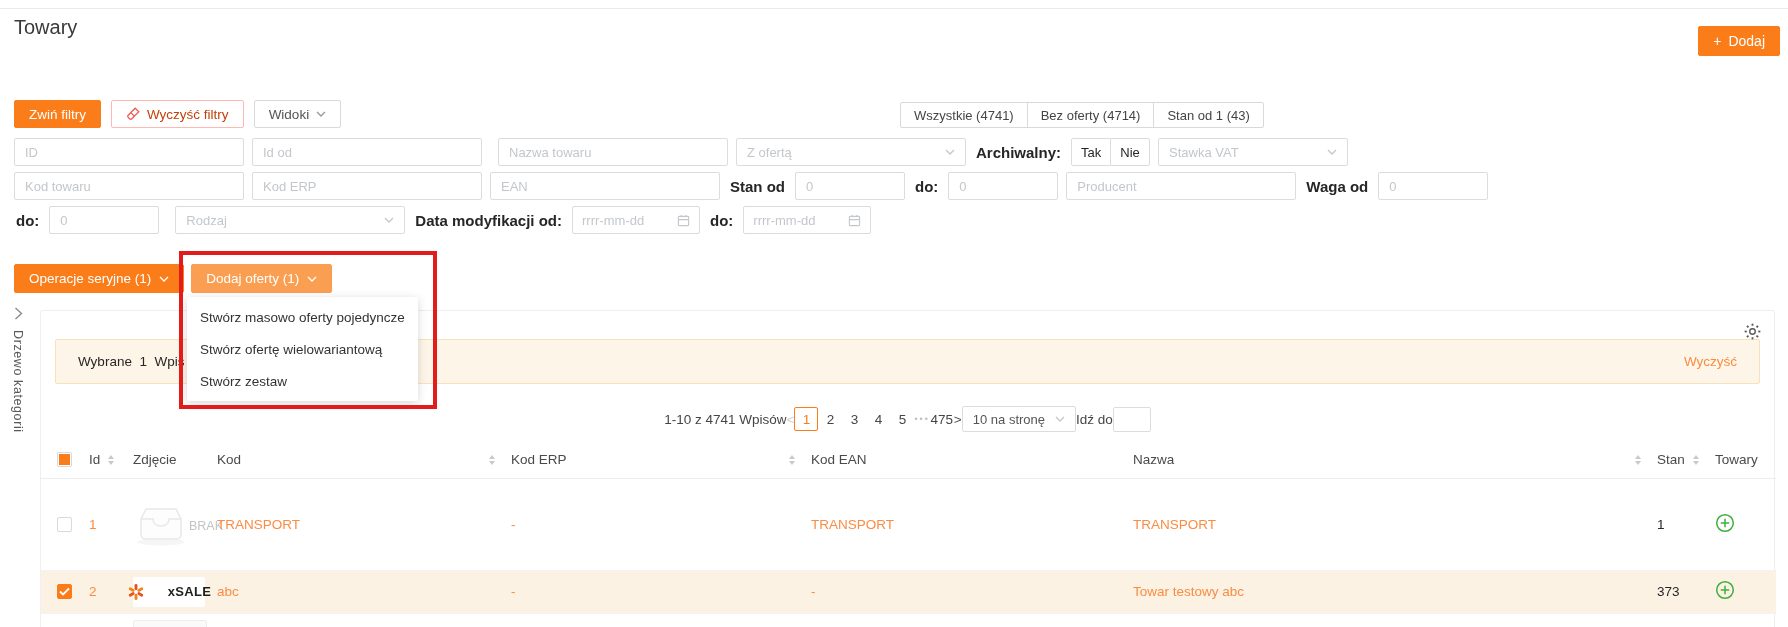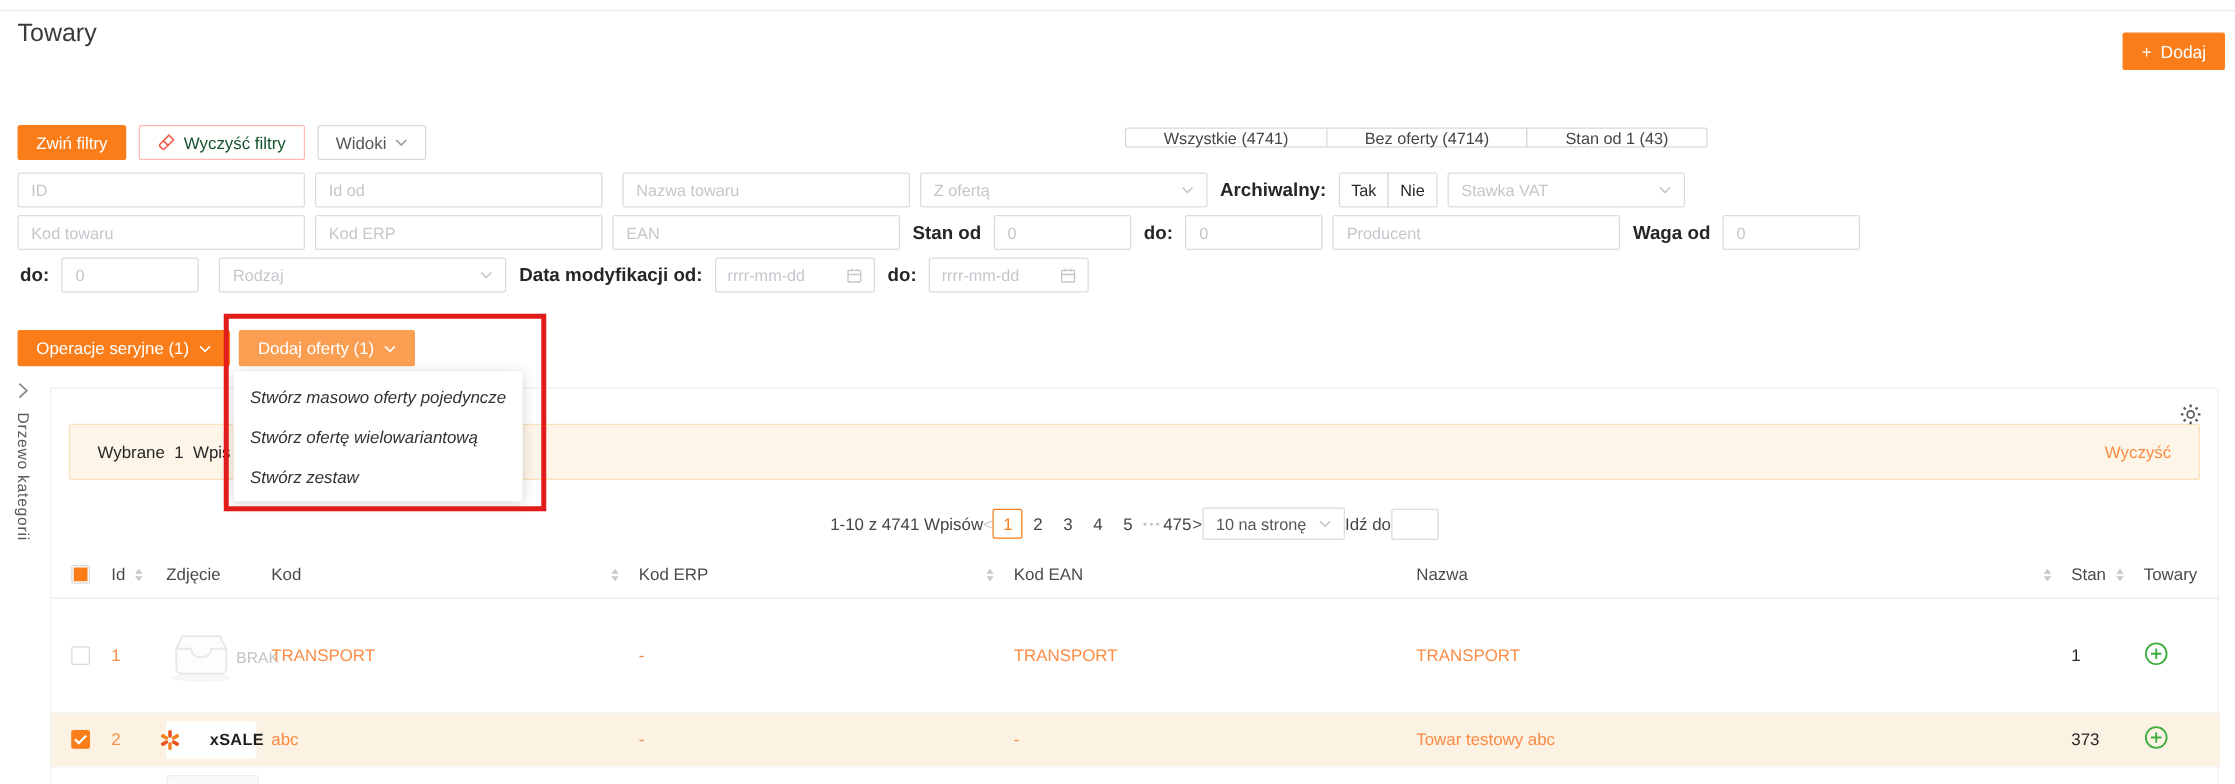--- a/index.html
+++ b/index.html
@@ -7,28 +7,28 @@
          font-family:"Liberation Sans",sans-serif;color:#262626;}
   .hairline{position:absolute;top:8px;left:0;width:100%;height:1px;background:#eaeaea;}
 
   
   .page-title{position:absolute;left:14px;top:16px;margin:0;font-size:20px;font-weight:400;color:#3a3a3a;}
   .btn{box-sizing:border-box;height:28px;border-radius:2px;font-size:13.5px;display:inline-flex;
        align-items:center;justify-content:center;padding:0 14px;border:1px solid transparent;
        background:#fff;font-family:inherit;cursor:pointer;white-space:nowrap;}
   .btn-primary{background:#fa7d19;border-color:#fa7d19;color:#fff;}
   .btn-primary-light{background:#fa9f52;border-color:#fa9f52;color:#fff;}
-  .btn-danger-outline{border-color:#ffb9b2;color:#14532d;gap:7px;}
+  .btn-danger-outline{border-color:#ffb9b2;color:#c2410c;gap:7px;}
   .btn-outline{border-color:#d9d9d9;color:#555;gap:7px;}
   .add-button{position:absolute;top:26px;right:8px;height:30px;font-size:14px;gap:7px;}
 
   
   .toolbar{position:absolute;left:14px;top:100px;display:flex;gap:10px;}
   .tabs{position:absolute;left:900px;top:102px;display:flex;}
-  .tab{box-sizing:border-box;height:16px;padding:0 30px;border:1px solid #d9d9d9;background:#fff;
+  .tab{box-sizing:border-box;height:26px;padding:0 13px;border:1px solid #d9d9d9;background:#fff;
        font-size:13px;color:#454545;display:flex;align-items:center;margin-left:-1px;cursor:pointer;}
   .tab:first-child{border-radius:2px 0 0 2px;margin-left:0;}
   .tab:last-child{border-radius:0 2px 2px 0;}
 
   
   .frow{position:absolute;left:14px;display:flex;align-items:center;gap:8px;}
   .frow1{top:138px}.frow2{top:172px}.frow3{top:206px}
   .inp{box-sizing:border-box;height:28px;border:1px solid #dcdcdc;border-radius:2px;padding:0 10px;
        font-size:13px;color:#262626;font-family:inherit;background:#fff;outline:none;}
   .inp::placeholder{color:#c3c7cc;}
@@ -44,21 +44,21 @@
   .tn-yes{border-radius:2px 0 0 2px;}
   .tn-no{border-radius:0 2px 2px 0;margin-left:-1px;}
   .datein{box-sizing:border-box;height:28px;width:128px;border:1px solid #dcdcdc;border-radius:2px;
           padding:0 9px;background:#fff;display:flex;align-items:center;justify-content:space-between;
           font-size:13px;color:#c3c7cc;}
 
   
   .actions{position:absolute;left:14px;top:264px;display:flex;gap:7px;}
   .actions .btn{height:29px;gap:8px;}
   .menu{position:absolute;left:187px;top:297px;z-index:5;background:#fff;border-radius:2px;
-        box-shadow:0 2px 10px rgba(0,0,0,.16);padding:4px 0;min-width:226px;font-style:italic;}
+        box-shadow:0 2px 10px rgba(0,0,0,.16);padding:4px 0;min-width:226px;}
   .menu-item{height:32px;display:flex;align-items:center;padding:0 13px;font-size:13.5px;color:#333;
              white-space:nowrap;cursor:pointer;}
   .annotation{position:absolute;left:179px;top:251px;width:250px;height:150px;border:4px solid #e21b1b;
               z-index:6;pointer-events:none;}
 
   
   .side-chevron{position:absolute;left:14px;top:306px;color:#8c8c8c;cursor:pointer;}
   .cat-tree{position:absolute;left:11px;top:330px;writing-mode:vertical-lr;font-size:12.5px;
             color:#595959;letter-spacing:.6px;}
 

